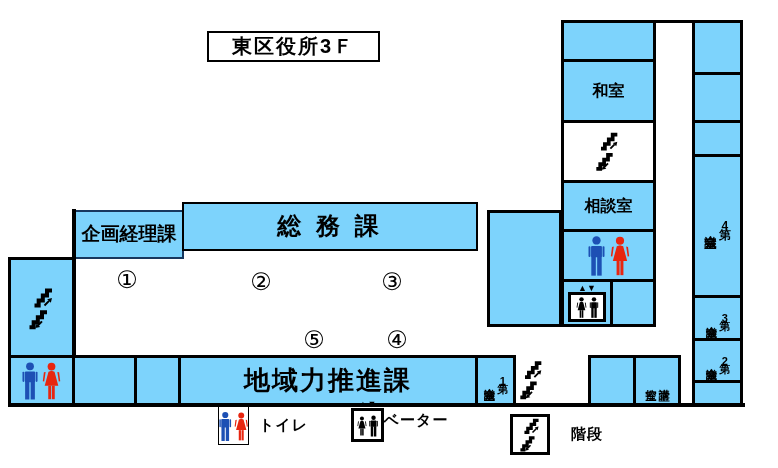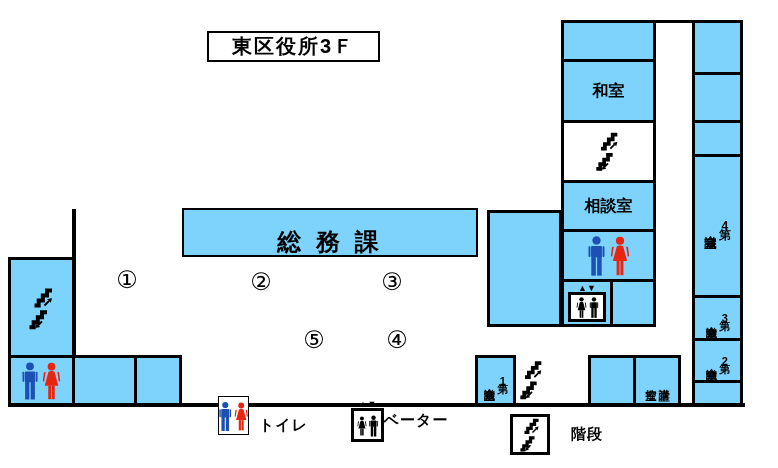--- a/index.html
+++ b/index.html
@@ -117,21 +117,24 @@
   <div class="room" style="left:692px;top:295px;width:51px;height:46px;">
     <span class="vtext" style="font-size:11px;">第3
 会議室</span>
   </div>
   <div class="room" style="left:692px;top:338px;width:51px;height:45px;">
     <span class="vtext" style="font-size:11px;">第2
 会議室</span>
   </div>
   <div class="room" style="left:692px;top:380px;width:51px;height:26px;"></div>
 
-  <div class="room thin" style="left:182px;top:208px;width:296px;height:49px;align-items:flex-end;">
+  <div class="room kikaku" style="left:74px;top:210px;width:110px;height:49px;">
+    <span class="rlabel" style="font-size:19px;letter-spacing:0;">企画経理課</span>
+  </div>
+  <div class="room thin" style="left:182px;top:202px;width:296px;height:49px;">
     <span class="rlabel" style="font-size:24px;letter-spacing:4px;">総 務 課</span>
   </div>
   <div class="room" style="left:487px;top:210px;width:75px;height:117px;"></div>
 
   <div class="room" style="left:8px;top:257px;width:67px;height:101px;">
     <svg width="30" height="50" style="color:#000">
         <use href="#sym-stairs"></use>
       </svg>
   </div>
   <div class="room" style="left:8px;top:355px;width:67px;height:51px;">
@@ -141,20 +144,23 @@
         </svg>
       <svg width="19" height="38" style="color:#e8250f">
           <use href="#sym-woman"></use>
         </svg>
     </div>
   </div>
   <div class="wall" style="left:72px;top:209px;width:4px;height:197px;"></div>
 
   <div class="room" style="left:72px;top:355px;width:65px;height:51px;"></div>
   <div class="room" style="left:134px;top:355px;width:48px;height:51px;"></div>
+  <div class="room" style="left:178px;top:355px;width:300px;height:51px;">
+    <span class="rlabel" style="font-size:26px;letter-spacing:2px;">地域力推進課</span>
+  </div>
   <div class="room" style="left:475px;top:355px;width:41px;height:51px;">
     <span class="vtext" style="font-size:11px;">第1
 会議室</span>
   </div>
   <div class="icon-abs" style="left:518px;top:357px;">
     <svg width="28" height="45" style="color:#000">
         <use href="#sym-stairs"></use>
       </svg>
   </div>
   <div class="room" style="left:588px;top:355px;width:48px;height:51px;"></div>
@@ -163,21 +169,21 @@
 控室</span>
   </div>
   <div class="wall" style="left:8px;top:403px;width:737px;height:4px;"></div>
 
   <div class="num" style="left:113px;top:266px;">①</div>
   <div class="num" style="left:247px;top:268px;">②</div>
   <div class="num" style="left:378px;top:268px;">③</div>
   <div class="num" style="left:300px;top:326px;">⑤</div>
   <div class="num" style="left:383px;top:326px;">④</div>
 
-  <div class="legend-row" style="left:218px;top:396px;gap:10px;align-items:flex-end;">
+  <div class="legend-row" style="left:218px;top:406px;gap:10px;">
     <div class="toilet-box" style="width:31px;height:39px;">
       <svg width="13" height="31" style="color:#1d50b4">
           <use href="#sym-man"></use>
         </svg>
       <svg width="15" height="31" style="color:#e8250f">
           <use href="#sym-woman"></use>
         </svg>
     </div>
     <span class="legend-label">トイレ</span>
   </div>

